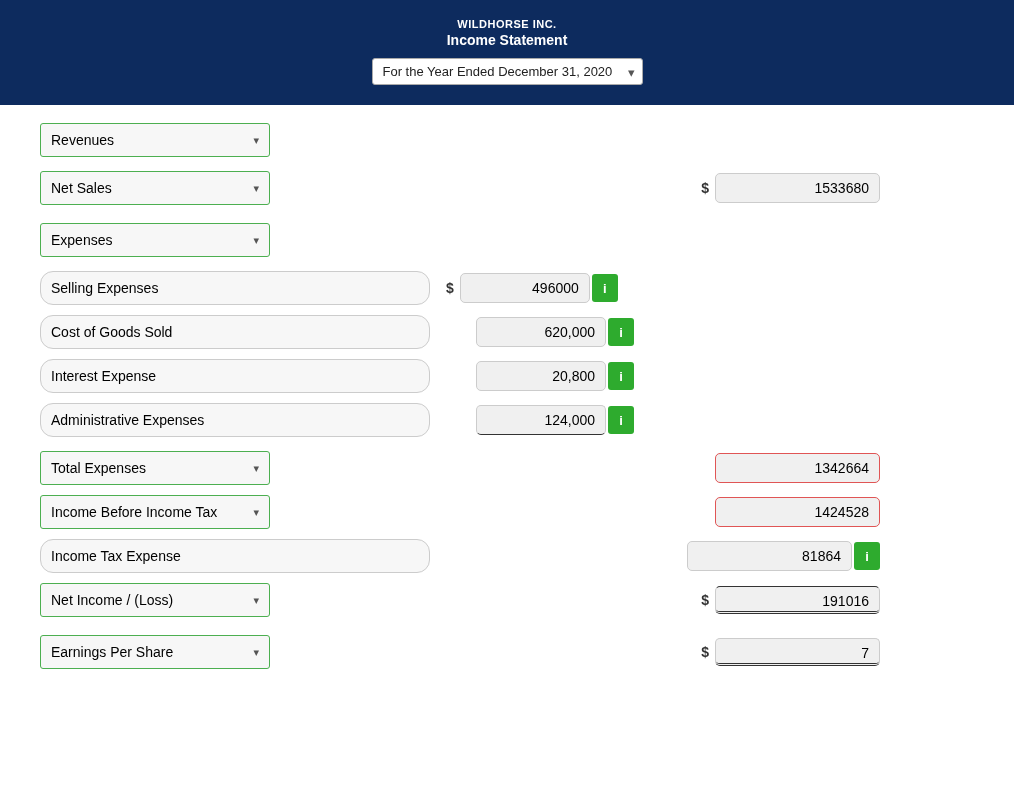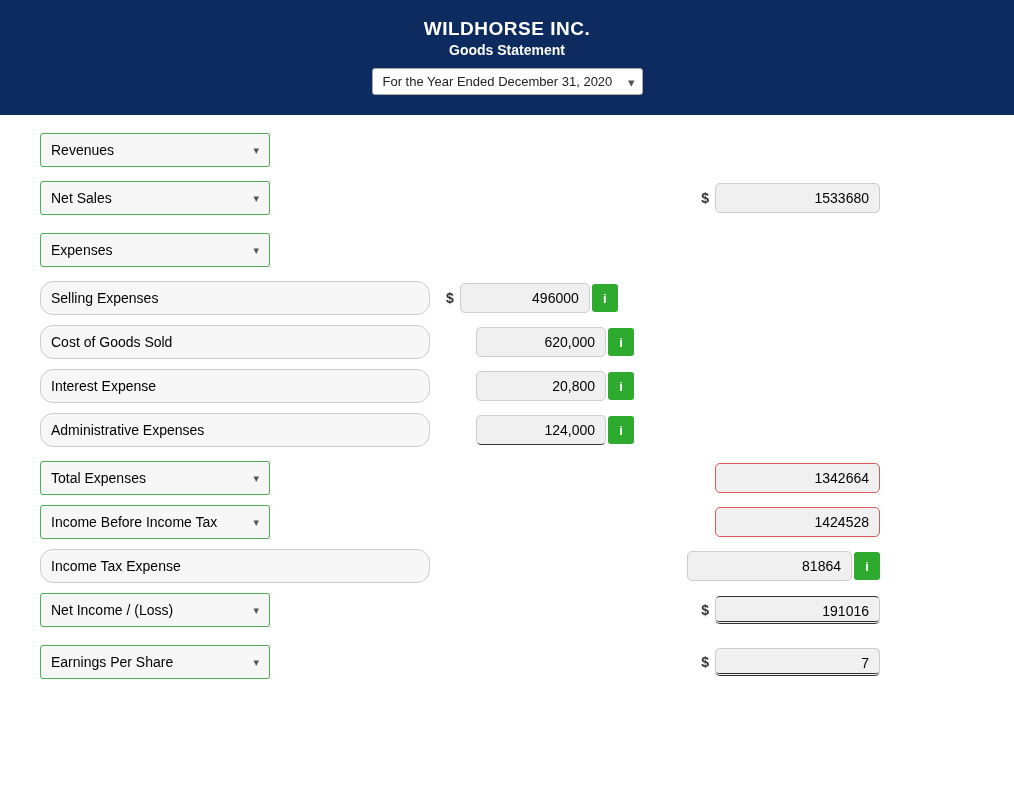--- a/index.html
+++ b/index.html
@@ -5,21 +5,21 @@
     * { box-sizing: border-box; margin: 0; padding: 0; }
     body { font-family: Arial, sans-serif; background: #fff; font-size: 14px; }
 
     .header {
       background-color: #0d2b5e;
       color: white;
       text-align: center;
       padding: 18px 20px 20px;
     }
     .header-title {
-      font-size: 19px;
+      font-size: 11px;
       font-weight: bold;
       letter-spacing: 0.5px;
     }
     .header-subtitle {
       font-size: 14px;
       font-weight: bold;
       margin-top: 2px;
     }
     .header-select-wrap {
       margin-top: 10px;
@@ -130,21 +130,21 @@
       border-bottom: 3px double #333;
       padding-bottom: 2px;
     }
     .cell-right { margin-left: auto; display: flex; align-items: center; }
   </style>
 </head>
 <body>
 
 <div class="header">
   <div class="header-title">WILDHORSE INC.</div>
-  <div class="header-subtitle">Goods Statement</div>
+  <div class="header-subtitle">Income Statement</div>
   <div class="header-select-wrap">
     <div class="select-wrapper">
       <select class="header-select"><option>For the Year Ended December 31, 2020</option><option>For the Year Ended December 31, 2019</option></select>
     </div>
   </div>
 </div>
 
 <div class="content">
 
   <div class="row" style="margin-bottom:14px;">

